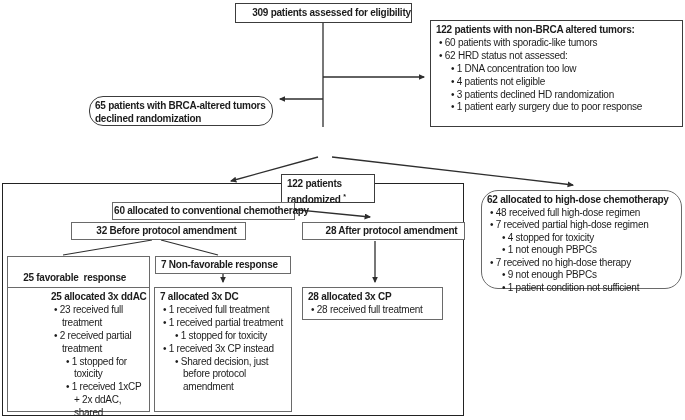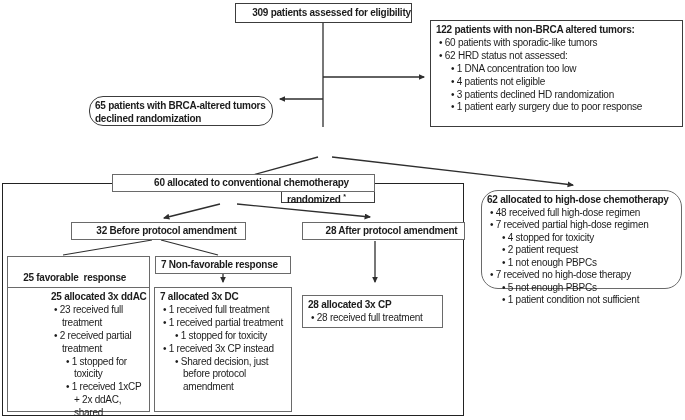--- a/index.html
+++ b/index.html
@@ -76,21 +76,21 @@
   <div class="node dark pad ttl" style="left:89px;top:96px;width:184px;height:30px;border-radius:14px;">
     <div class="nowrap">65 patients with BRCA-altered tumors</div>
     <div>declined randomization</div>
   </div>
 
   <div class="node dark pad ttl" style="left:281px;top:128px;width:94px;height:29px;margin-top:46px;">
     <div>122 patients</div>
     <div><span>randomized</span>&nbsp;<sup>*</sup></div>
   </div>
 
-  <div class="node center-one ttl" style="left:112px;top:174px;width:263px;height:18px;">
+  <div class="node center-one ttl" style="left:112px;top:202px;width:183px;height:18px;">
     <span>60 allocated to conventional chemotherapy</span>
   </div>
 
   <div class="node center-one ttl" style="left:71px;top:222px;width:175px;height:18px;">
     <span>32 Before protocol amendment</span>
   </div>
 
   <div class="node center-one ttl" style="left:302px;top:222px;width:163px;height:18px;">
     <span>28 After protocol amendment</span>
   </div>
@@ -117,34 +117,33 @@
     <div class="ttl nowrap">7 allocated 3x DC</div>
     <div class="bullets">
         <div class="bullet lv1">• 1 received full treatment</div>
         <div class="bullet lv1">• 1 received partial treatment</div>
         <div class="bullet lv2">• 1 stopped for toxicity</div>
         <div class="bullet lv1">• 1 received 3x CP instead</div>
         <div class="bullet lv2">• Shared decision, just before protocol amendment</div>
       </div>
   </div>
 
-  <div class="node pad" style="left:302px;top:287px;width:141px;height:33px;margin-top:8px;">
+  <div class="node pad" style="left:302px;top:287px;width:141px;height:33px;">
     <div class="ttl nowrap">28 allocated 3x CP</div>
     <div class="bullets">
         <div class="bullet lv1">• 28 received full treatment</div>
       </div>
   </div>
 
   <div class="node pad" style="left:481px;top:190px;width:201px;height:99px;line-height:12.5px;border-radius:17px;">
     <div class="ttl nowrap">62 allocated to high-dose chemotherapy</div>
     <div class="bullets">
         <div class="bullet lv1">• 48 received full high-dose regimen</div>
         <div class="bullet lv1">• 7 received partial high-dose regimen</div>
         <div class="bullet lv2">• 4 stopped for toxicity</div>
-        <div class="bullet lv2">• 2 patient request</div>
         <div class="bullet lv2">• 1 not enough PBPCs</div>
         <div class="bullet lv1">• 7 received no high-dose therapy</div>
-        <div class="bullet lv2">• 5 not enough PBPCs</div>
+        <div class="bullet lv2">• 9 not enough PBPCs</div>
         <div class="bullet lv2">• 1 patient condition not sufficient</div>
       </div>
   </div>
 
 </div>
 
 </body></html>

